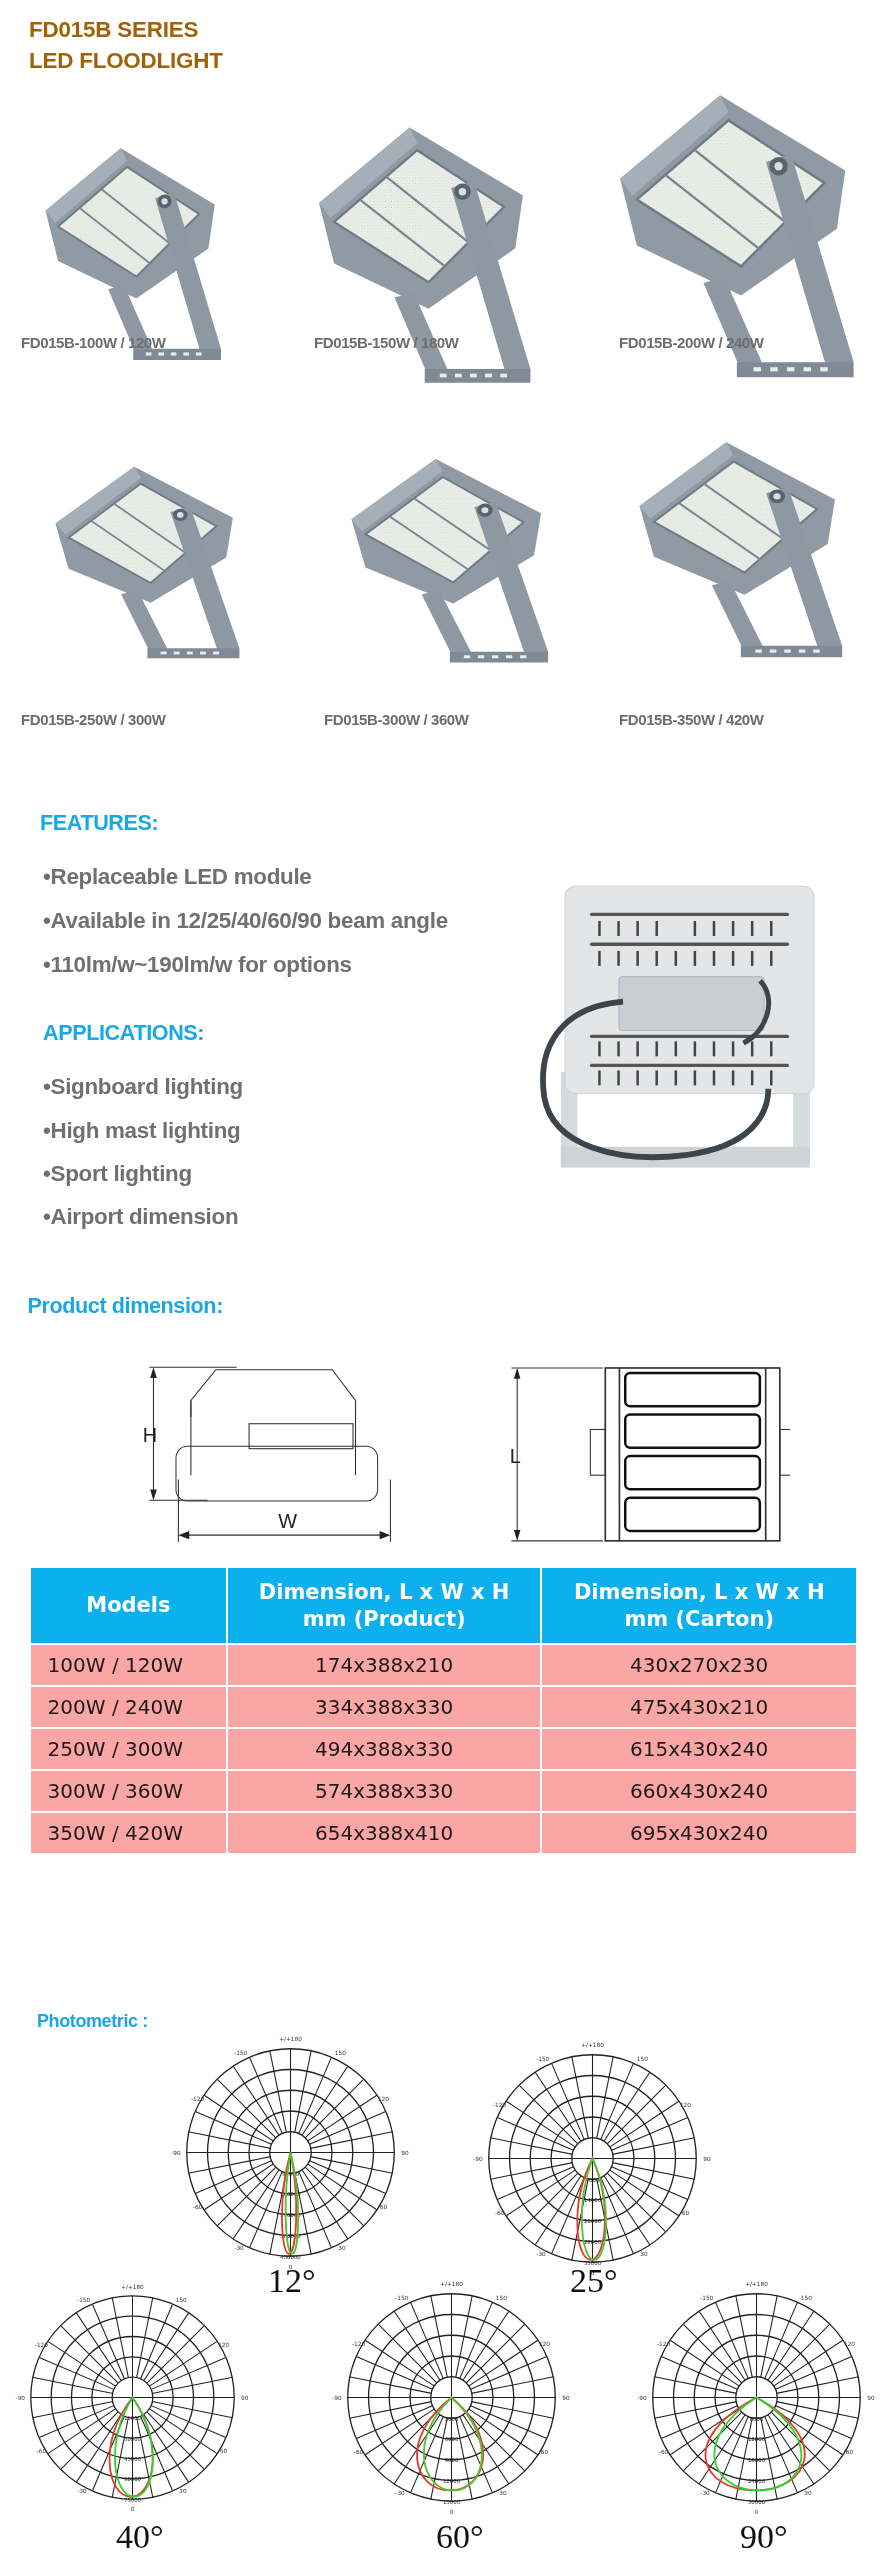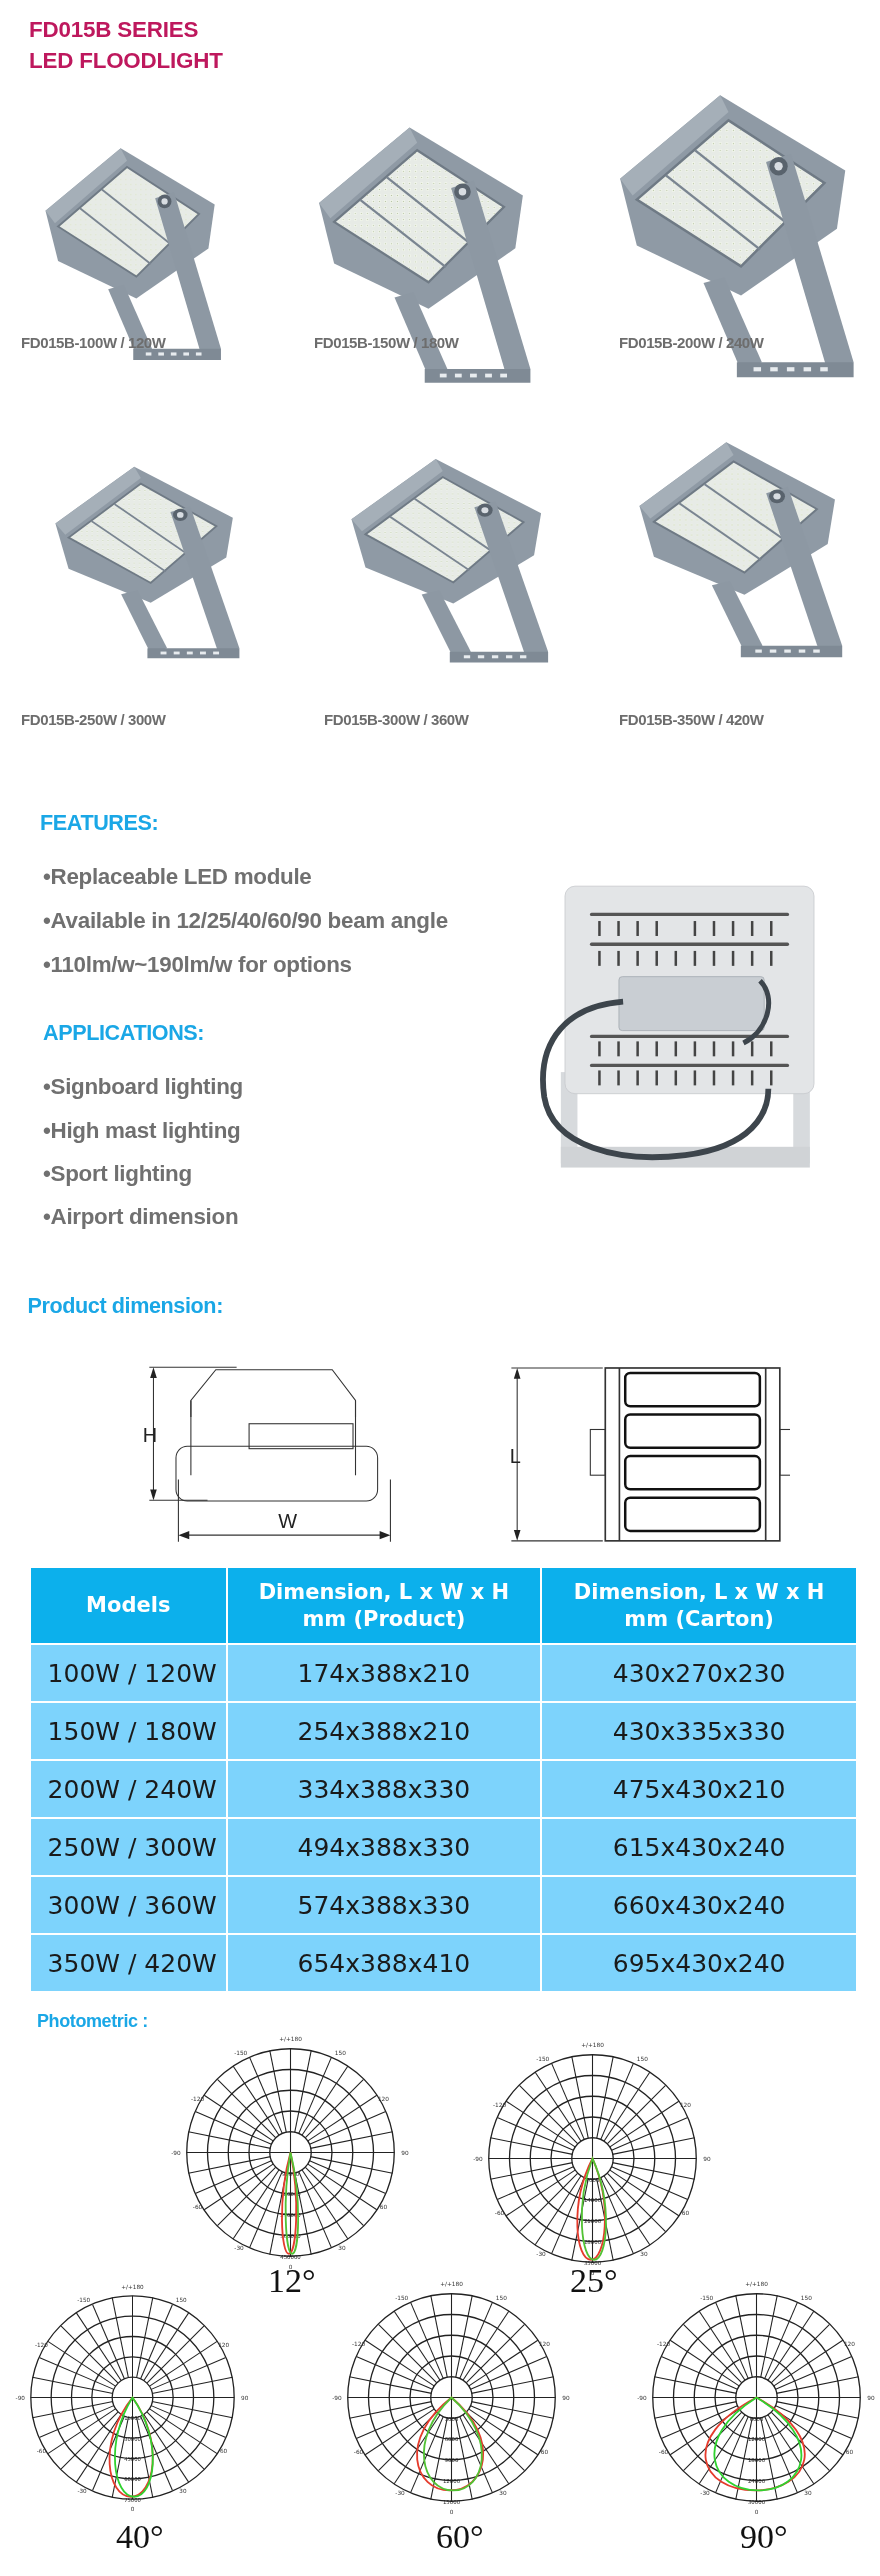--- a/index.html
+++ b/index.html
@@ -1,25 +1,25 @@
 <!DOCTYPE html>
 <html style="font-size:13.3px"><head>
 <meta charset="utf-8">
 <style>
   * { box-sizing: border-box; margin: 0; padding: 0; }
   body { width: 881px; height: 2576px; background: #ffffff; position: relative; overflow: hidden; font-family: "Liberation Sans", sans-serif; }
   .abs { position: absolute; }
-  .title { color: #be185d; font-weight: bold; font-size: 22.4px; letter-spacing: -0.2px; left: 29px; }
+  .title { color: #a16207; font-weight: bold; font-size: 22.4px; letter-spacing: -0.2px; left: 29px; }
   .model-label { color: #6d6d6d; font-weight: bold; font-size: 15px; letter-spacing: -0.4px; white-space: nowrap; }
   .section-head { color: #1aa7e6; font-weight: bold; font-size: 21.6px; letter-spacing: -0.4px; left: 40px; }
   .bullet { color: #707070; font-weight: bold; font-size: 22.4px; letter-spacing: -0.3px; left: 43px; white-space: nowrap; }
   .lamp { position: absolute; }
   table.dim { position: absolute; left: 29px; top: 1566px; width: 829px; border-collapse: separate; border-spacing: 2.5px; font-family: "DejaVu Sans", sans-serif; }
   table.dim th { background: #0cb0ec; color: #fff; font-weight: bold; font-size: 21px; line-height: 26.6px; height: 75px; text-align: center; }
-  table.dim td { background: #7dd3fc; color: #1a1a1a; font-size: 25px; height: 56px; text-align: center; }
+  table.dim td { background: #fca5a5; color: #1a1a1a; font-size: 20px; height: 40px; text-align: center; }
   table.dim td.model { text-align: left; padding-left: 16.6px; }
   .deg { font-family: "Liberation Serif", serif; font-size: 34px; color: #111; }
 </style>
 </head>
 <body>
 
 <svg width="0" height="0" style="position:absolute">
   <defs>
     <pattern id="leds" width="8" height="8" patternUnits="userSpaceOnUse">
       <rect width="8" height="8" fill="#e7ebe6"></rect>
@@ -259,25 +259,20 @@
       <th><span>Dimension, L x W x H</span><br><span>mm (Carton)</span></th>
     </tr>
   </thead>
   <tbody>
     <tr>
         <td class="model">100W / 120W</td>
         <td>174x388x210</td>
         <td>430x270x230</td>
       </tr>
     <tr>
-        <td class="model">150W / 180W</td>
-        <td>254x388x210</td>
-        <td>430x335x330</td>
-      </tr>
-    <tr>
         <td class="model">200W / 240W</td>
         <td>334x388x330</td>
         <td>475x430x210</td>
       </tr>
     <tr>
         <td class="model">250W / 300W</td>
         <td>494x388x330</td>
         <td>615x430x240</td>
       </tr>
     <tr>

